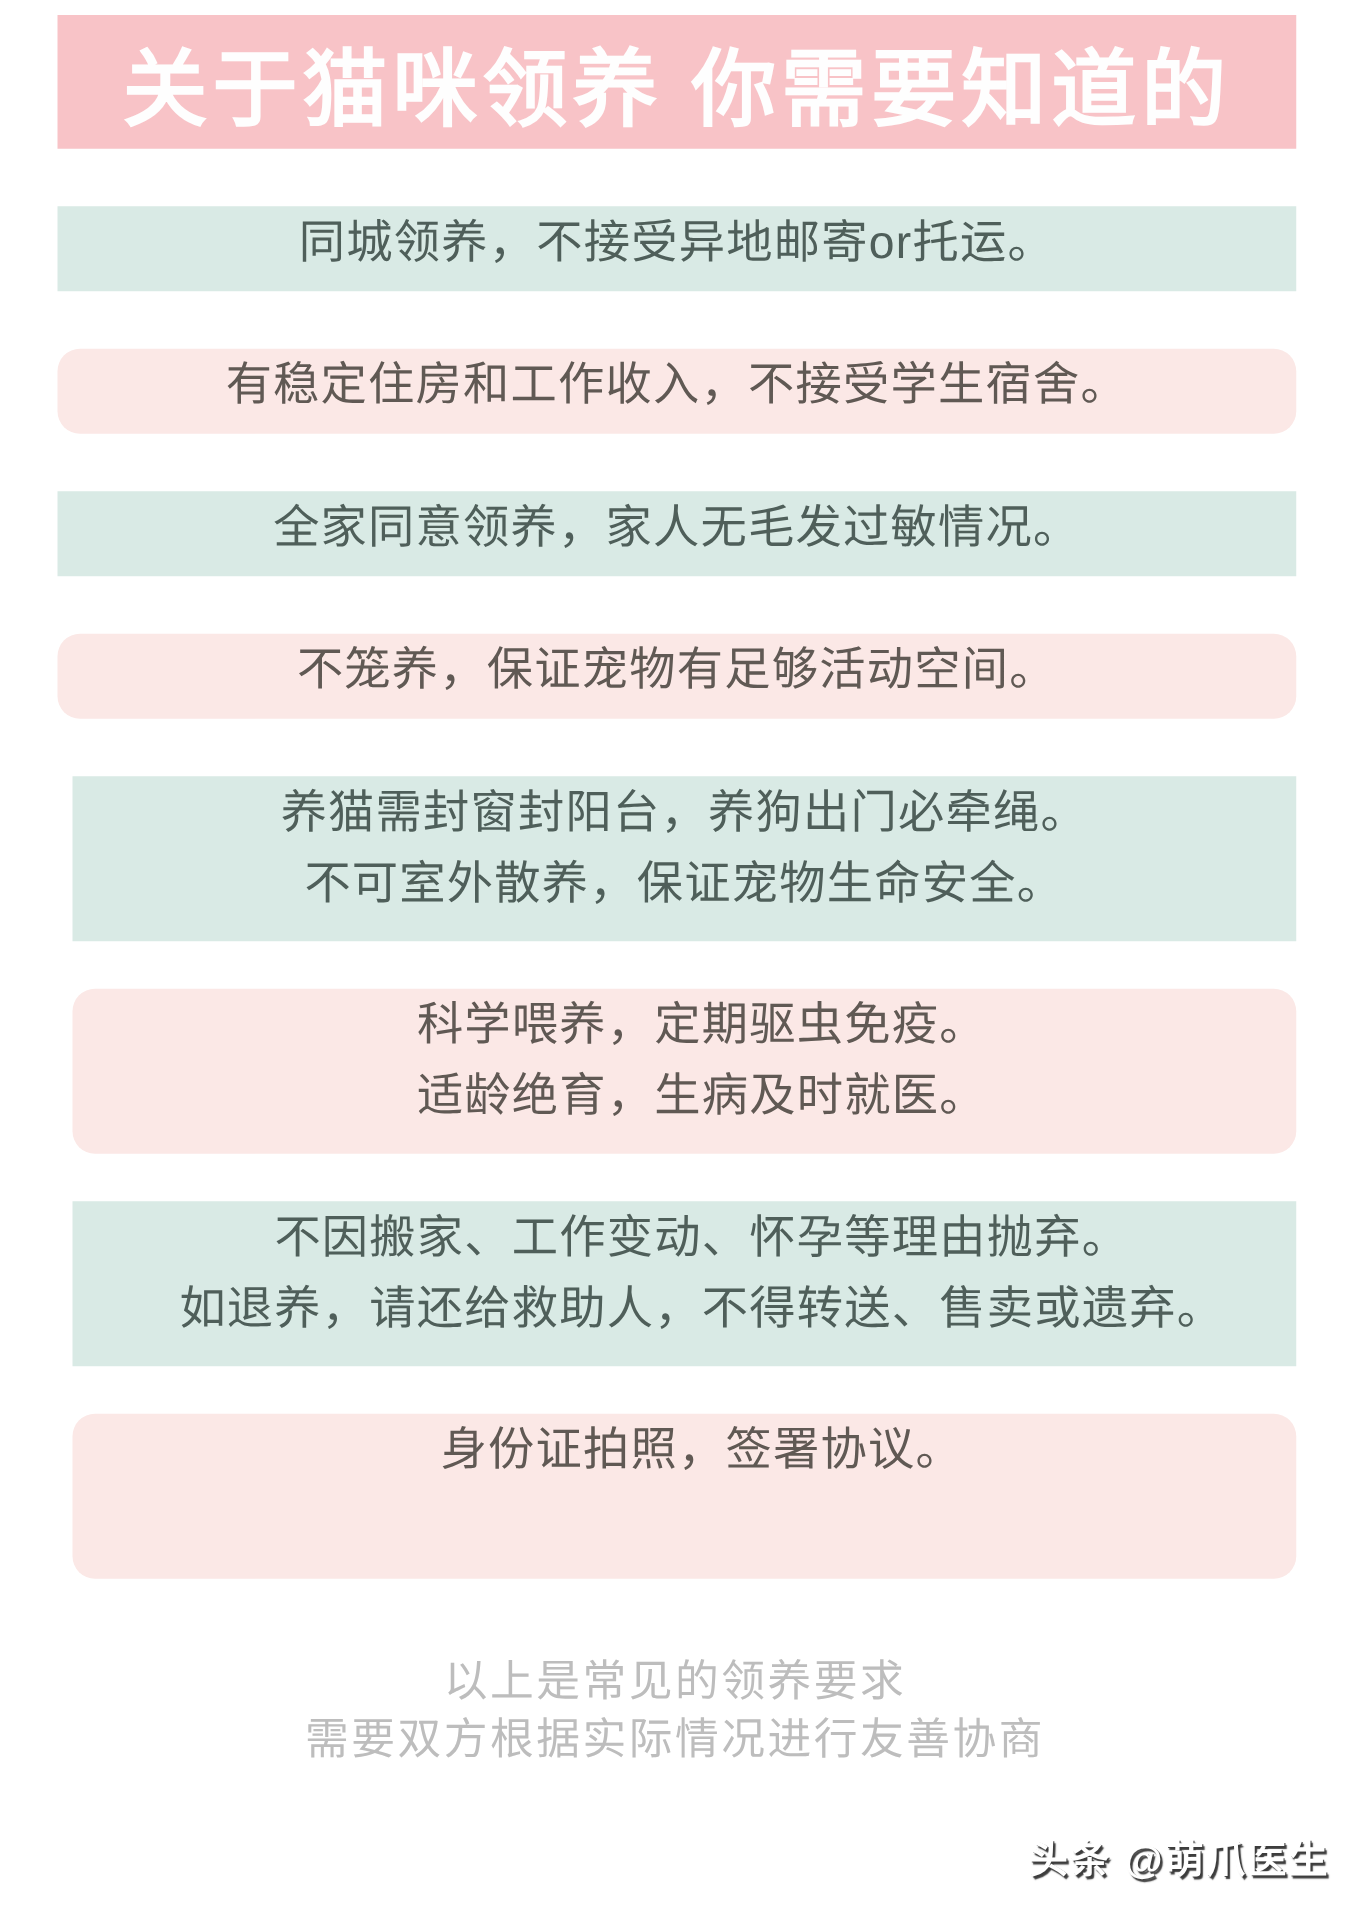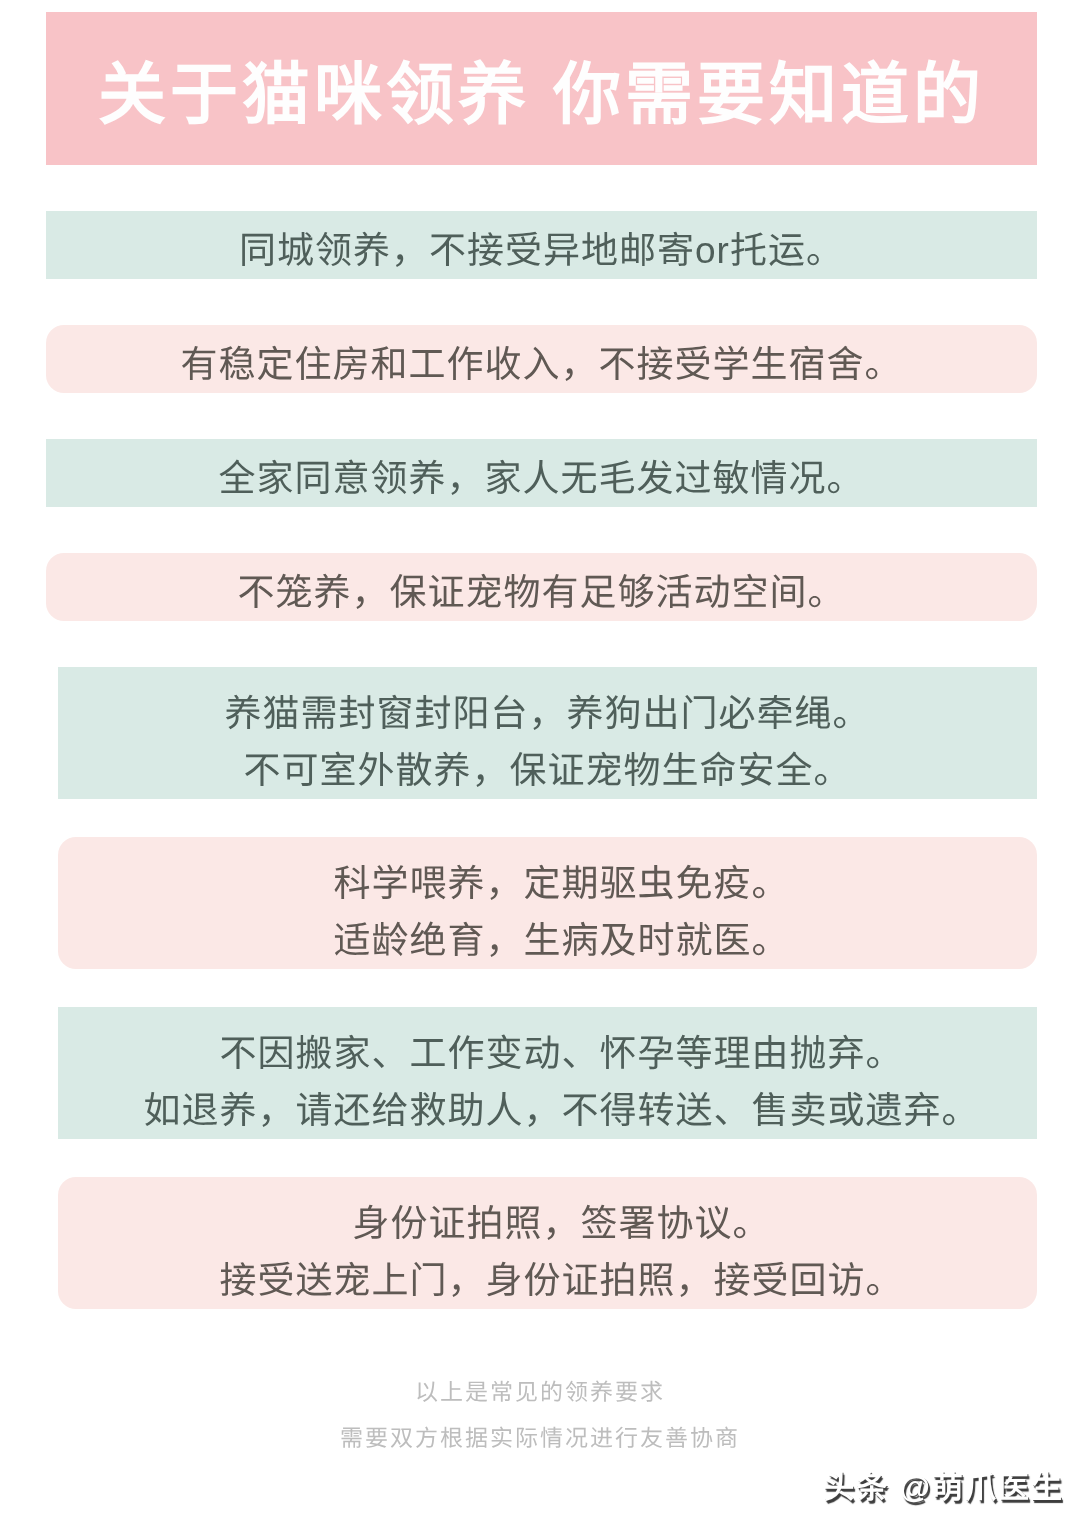--- a/index.html
+++ b/index.html
@@ -6,53 +6,53 @@
   body {
     width: 1080px;
     height: 1527px;
     position: relative;
     background: #ffffff;
     overflow: hidden;
     font-family: "Liberation Sans", "DejaVu Sans", sans-serif;
   }
   .header-banner {
     margin: 12px 43px 0 46px;
-    height: 153px;
+    height: 107px;
     background: var(--header-bg, #f8c3c7);
     color: var(--header-text, #ffffff);
     display: flex;
     align-items: center;
     justify-content: center;
     font-size: 68px;
     font-weight: bold;
     letter-spacing: 4px;
     white-space: pre;
   }
   .rules-list {
     margin: 0 43px 0 46px;
   }
   .rule-bar {
     margin-top: 46px;
     min-height: 68px;
     display: flex;
     flex-direction: column;
     align-items: center;
-    justify-content: flex-end;
+    justify-content: flex-start;
     font-size: 37px;
     letter-spacing: 1px;
   }
   .rule-bar.two { min-height: 132px; margin-left: 12px; }
   .rule-bar.two + .rule-bar.two { margin-top: 38px; padding-left: 28px; }
   .rule-bar.teal { background: var(--teal-bg, #d9eae5); color: var(--teal-text, #4f5f5a); }
   .rule-bar.pink { background: var(--pink-bg, #fbe8e6); color: var(--pink-text, #605954); border-radius: 18px; }
   .rule-line { line-height: 57px; white-space: nowrap; }
   .footer-note {
     margin-top: 60px;
     text-align: center;
-    font-size: 23px;
+    font-size: 35px;
     letter-spacing: 2px;
     color: var(--footer-text, #bdbdbd);
   }
   .footer-line { line-height: 46px; }
   .watermark {
     position: absolute;
     right: 16px;
     bottom: 20px;
     font-size: 31px;
     font-weight: bold;
@@ -90,21 +90,20 @@
     <section class="rule-bar pink two">
       <div class="rule-line">科学喂养，定期驱虫免疫。</div>
       <div class="rule-line">适龄绝育，生病及时就医。</div>
     </section>
     <section class="rule-bar teal two">
       <div class="rule-line">不因搬家、工作变动、怀孕等理由抛弃。</div>
       <div class="rule-line">如退养，请还给救助人，不得转送、售卖或遗弃。</div>
     </section>
     <section class="rule-bar pink two">
       <div class="rule-line">身份证拍照，签署协议。</div>
-      <div class="rule-line">接受送宠上门，身份证拍照，接受回访。</div>
     </section>
   </main>
 
 <footer class="footer-note">
   <div class="footer-line">以上是常见的领养要求</div>
   <div class="footer-line">需要双方根据实际情况进行友善协商</div>
 </footer>
 
 <div class="watermark">头条 @萌爪医生</div>
 

